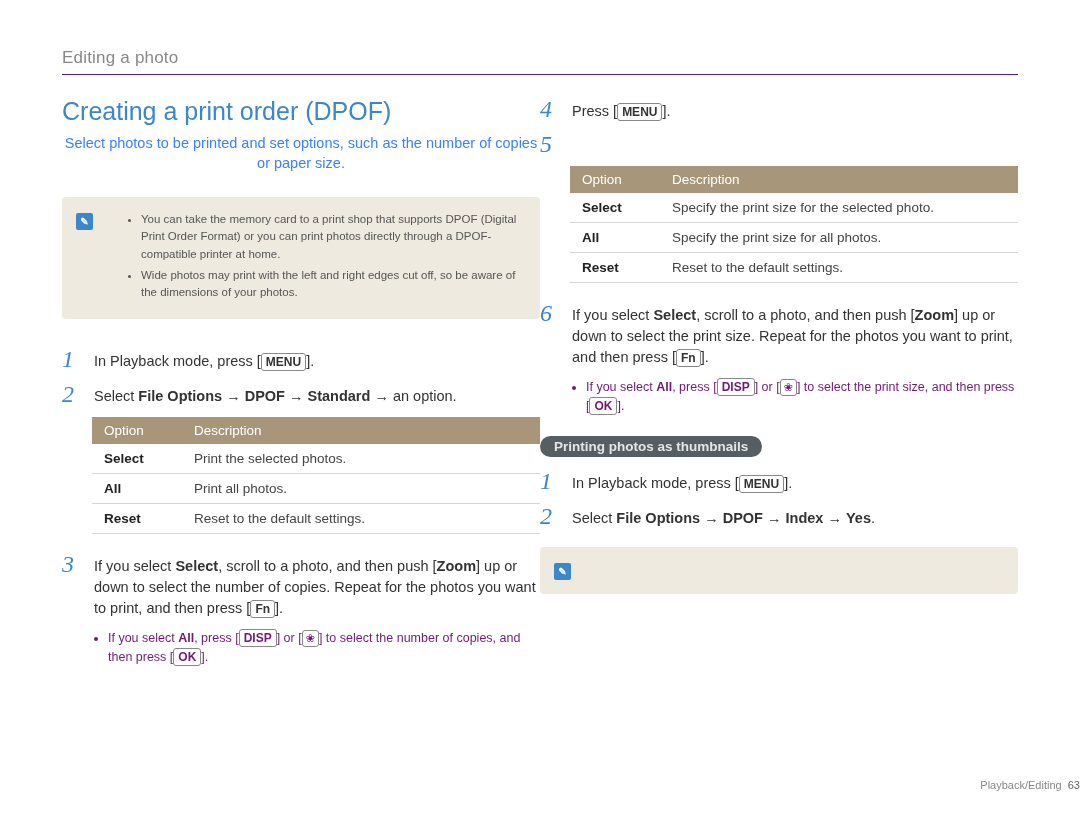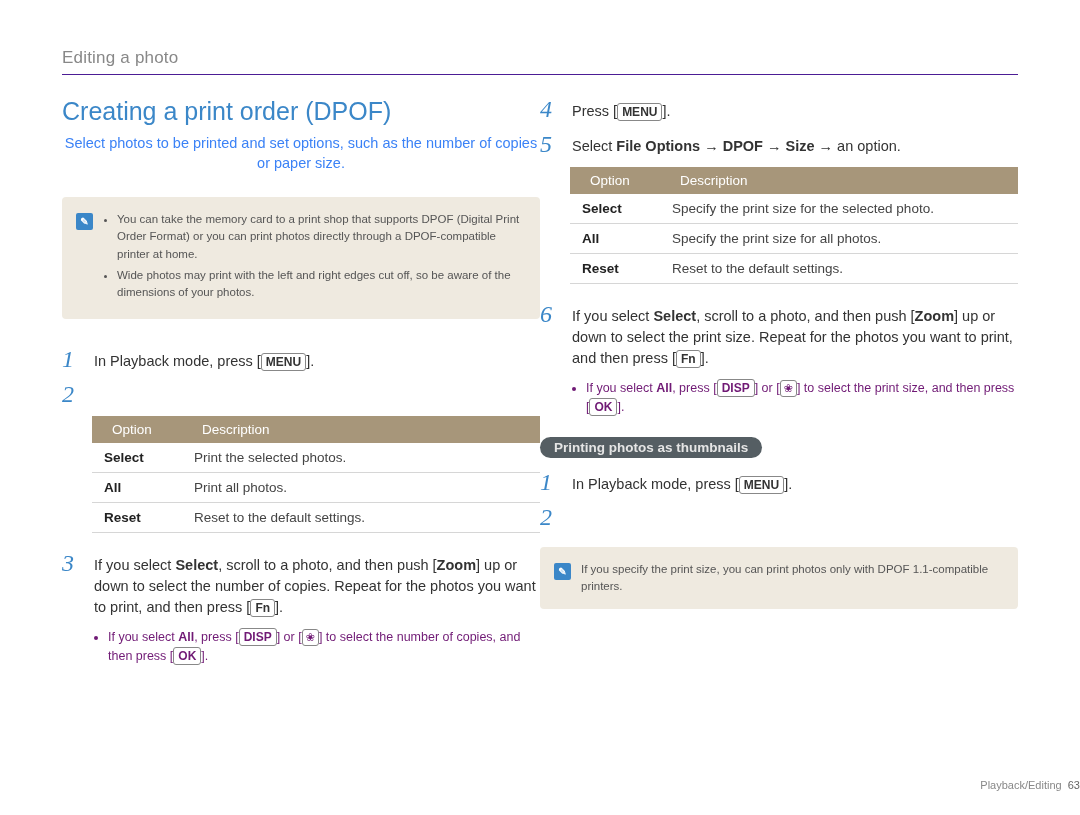--- a/index.html
+++ b/index.html
@@ -55,21 +55,21 @@
     width: 17px;
     height: 17px;
     border-radius: 2px;
     display: flex;
     align-items: center;
     justify-content: center;
     margin-top: 2px;
   }
   .note-body { font-size: 11.5px; color: #555; line-height: 1.5; }
   .note-body ul { padding-left: 14px; list-style: disc; }
-  .note-body li { margin-bottom: 4px; }
+  .note-body li { margin-bottom: 4px; margin-left: 24px; }
   .step { display: flex; align-items: flex-start; gap: 12px; margin-bottom: 10px; }
   .step-num {
     font-style: italic;
     font-family: Georgia, 'Times New Roman', serif;
     color: #3b87c8;
     font-size: 24px;
     font-weight: 400;
     line-height: 1;
     width: 20px;
     flex: 0 0 auto;
@@ -93,21 +93,21 @@
     width: 100%;
     font-size: 13.5px;
     margin: 6px 0 18px 30px;
     width: calc(100% - 30px);
   }
   table.opt th {
     background: #a7967a;
     color: #fff;
     font-weight: 400;
     text-align: left;
-    padding: 6px 20px;
+    padding: 6px 12px;
   }
   table.opt th:first-child { width: 90px; }
   table.opt td {
     border-bottom: 1px solid #d6d6d6;
     padding: 7px 12px;
     color: #444;
   }
   table.opt td:first-child { font-weight: bold; color:#222; }
   .pill {
     display: inline-block;
@@ -160,20 +160,23 @@
 
     <div class="step">
       <div class="step-num">1</div>
       <div class="step-body">
         <span>In Playback mode, press [</span><span class="keycap">MENU</span><span>].</span>
       </div>
     </div>
 
     <div class="step">
       <div class="step-num">2</div>
+      <div class="step-body">
+        <span>Select </span><strong>File Options</strong><span> → </span><strong>DPOF</strong><span> → </span><strong>Standard</strong><span> → an option.</span>
+      </div>
     </div>
 
     <table class="opt">
       <tbody>
           <tr>
         <th>Option</th>
         <th>Description</th>
       </tr>
       <tr>
             <td>Select</td>
@@ -208,23 +211,20 @@
   <div class="col">
     <div class="step">
       <div class="step-num">4</div>
       <div class="step-body">
         <span>Press [</span><span class="keycap">MENU</span><span>].</span>
       </div>
     </div>
 
     <div class="step">
       <div class="step-num">5</div>
-      <div class="step-body">
-        <span>Select </span><strong>File Options</strong><span> → </span><strong>DPOF</strong><span> → </span><strong>Size</strong><span> → an option.</span>
-      </div>
     </div>
 
     <table class="opt">
       <tbody>
           <tr>
         <th>Option</th>
         <th>Description</th>
       </tr>
       <tr>
             <td>Select</td>
@@ -259,24 +259,26 @@
 
     <div class="step">
       <div class="step-num">1</div>
       <div class="step-body">
         <span>In Playback mode, press [</span><span class="keycap">MENU</span><span>].</span>
       </div>
     </div>
 
     <div class="step" style="margin-bottom:18px;">
       <div class="step-num">2</div>
+      <div class="step-body">
+        <span>Select </span><strong>File Options</strong><span> → </span><strong>DPOF</strong><span> → </span><strong>Index</strong><span> → </span><strong>Yes</strong><span>.</span>
+      </div>
     </div>
 
     <div class="notebox small">
       <div class="note-icon">✎</div>
-      <div class="note-body">If you specify the print size, you can print photos only with DPOF 1.1-compatible printers.</div>
     </div>
   </div>
 </div>
 
 <div class="footer">
   <span>Playback/Editing</span>&nbsp;&nbsp;<b>63</b>
 </div>
 
 </body></html>

